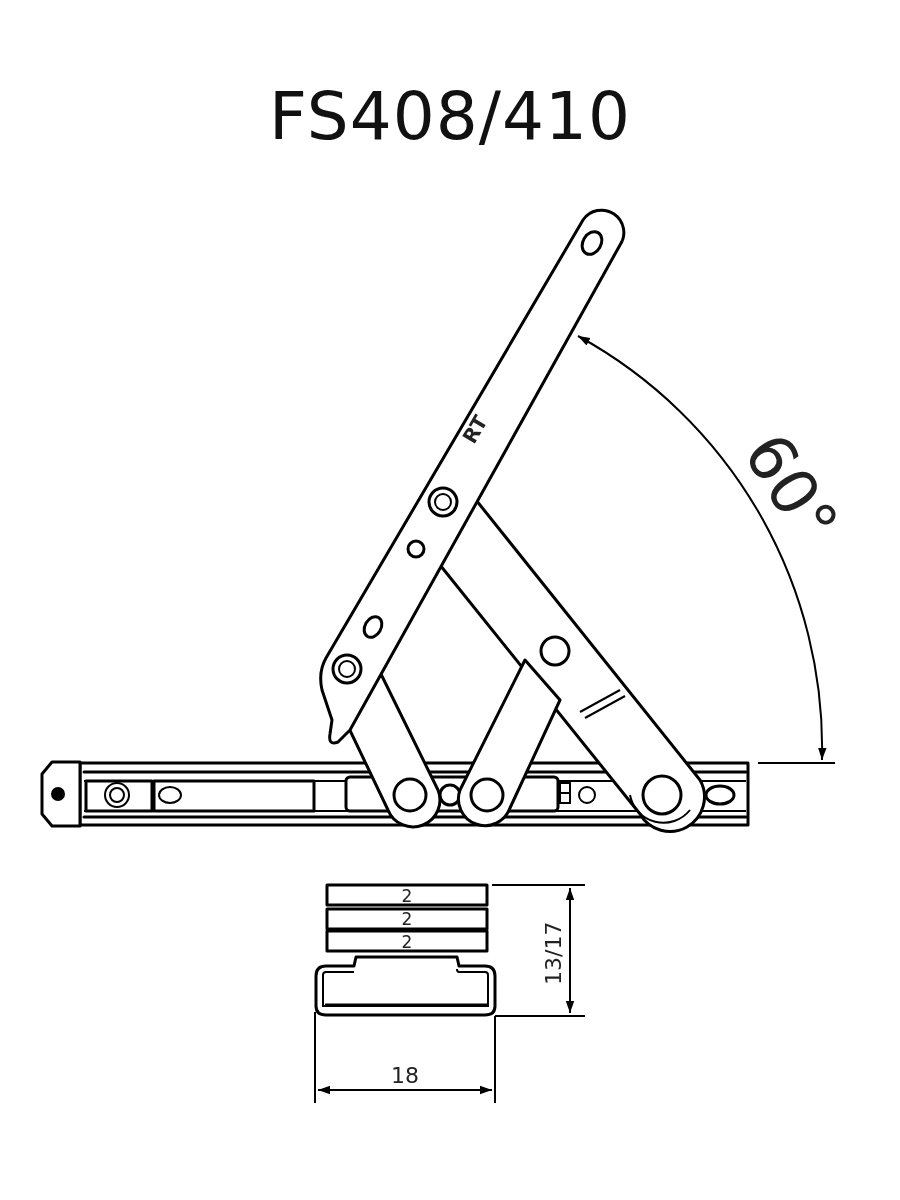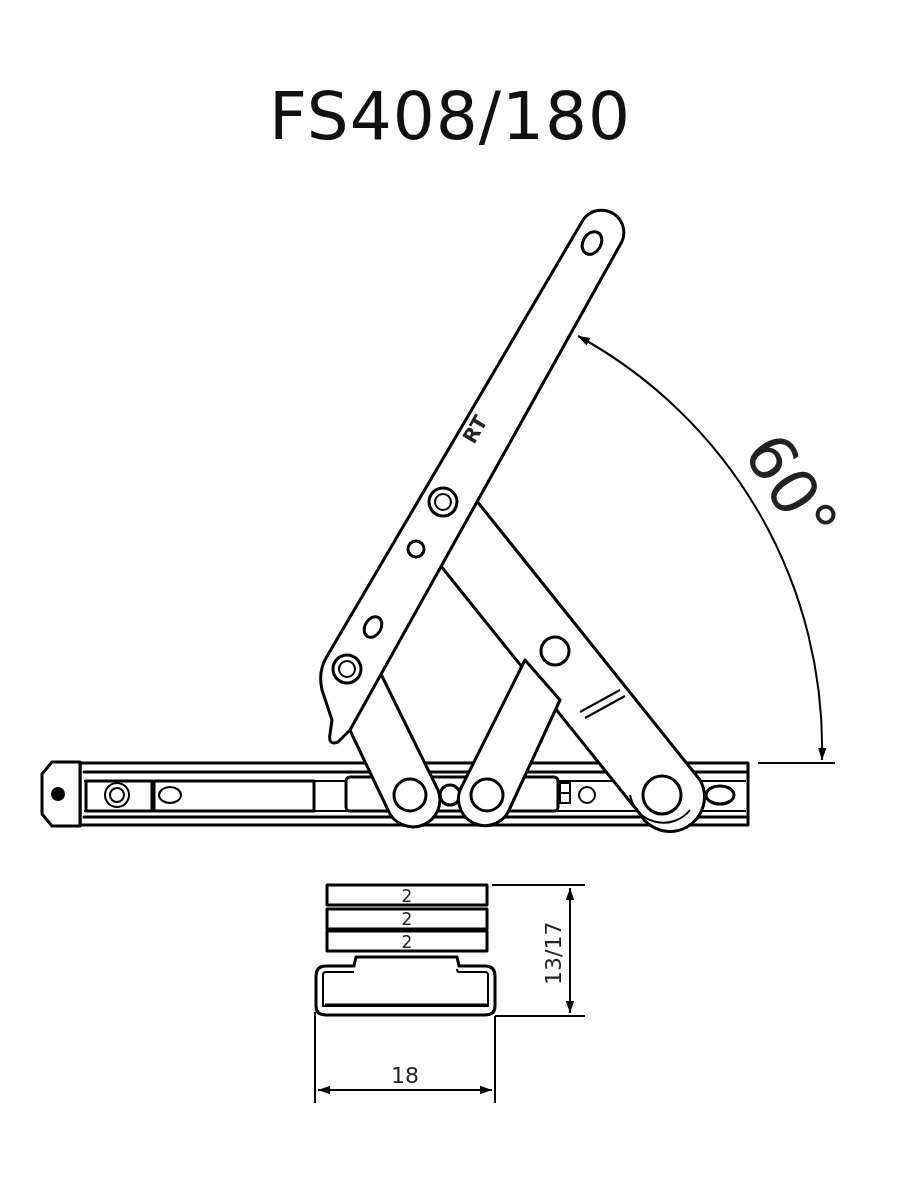--- a/index.html
+++ b/index.html
@@ -10,21 +10,21 @@
   }
   svg { position: absolute; left: 0; top: 0; }
   .stk { fill: none; stroke: #000; stroke-width: 3; stroke-linejoin: round; stroke-linecap: round; }
   .fillw { fill: #fff; stroke: #000; stroke-width: 3; stroke-linejoin: round; }
   .thin { fill: none; stroke: #000; stroke-width: 2; }
   .dimtxt { font-family: "DejaVu Sans", sans-serif; fill: #222; }
 </style>
 </head>
 <body>
 
-<div class="title">FS408/180</div>
+<div class="title">FS408/410</div>
 
 <svg width="900" height="1200" viewBox="0 0 900 1200">
   <defs>
     <marker id="arrow" viewBox="0 0 10 10" refX="10" refY="5" markerWidth="12" markerHeight="12" orient="auto-start-reverse" markerUnits="userSpaceOnUse">
       <path d="M0,1.5 L10,5 L0,8.5 z" fill="#000"></path>
     </marker>
   </defs>
 
   <g>
     <path d="M578,336 A 470 470 0 0 1 822,760" class="thin" marker-start="url(#arrow)" marker-end="url(#arrow)"></path>

